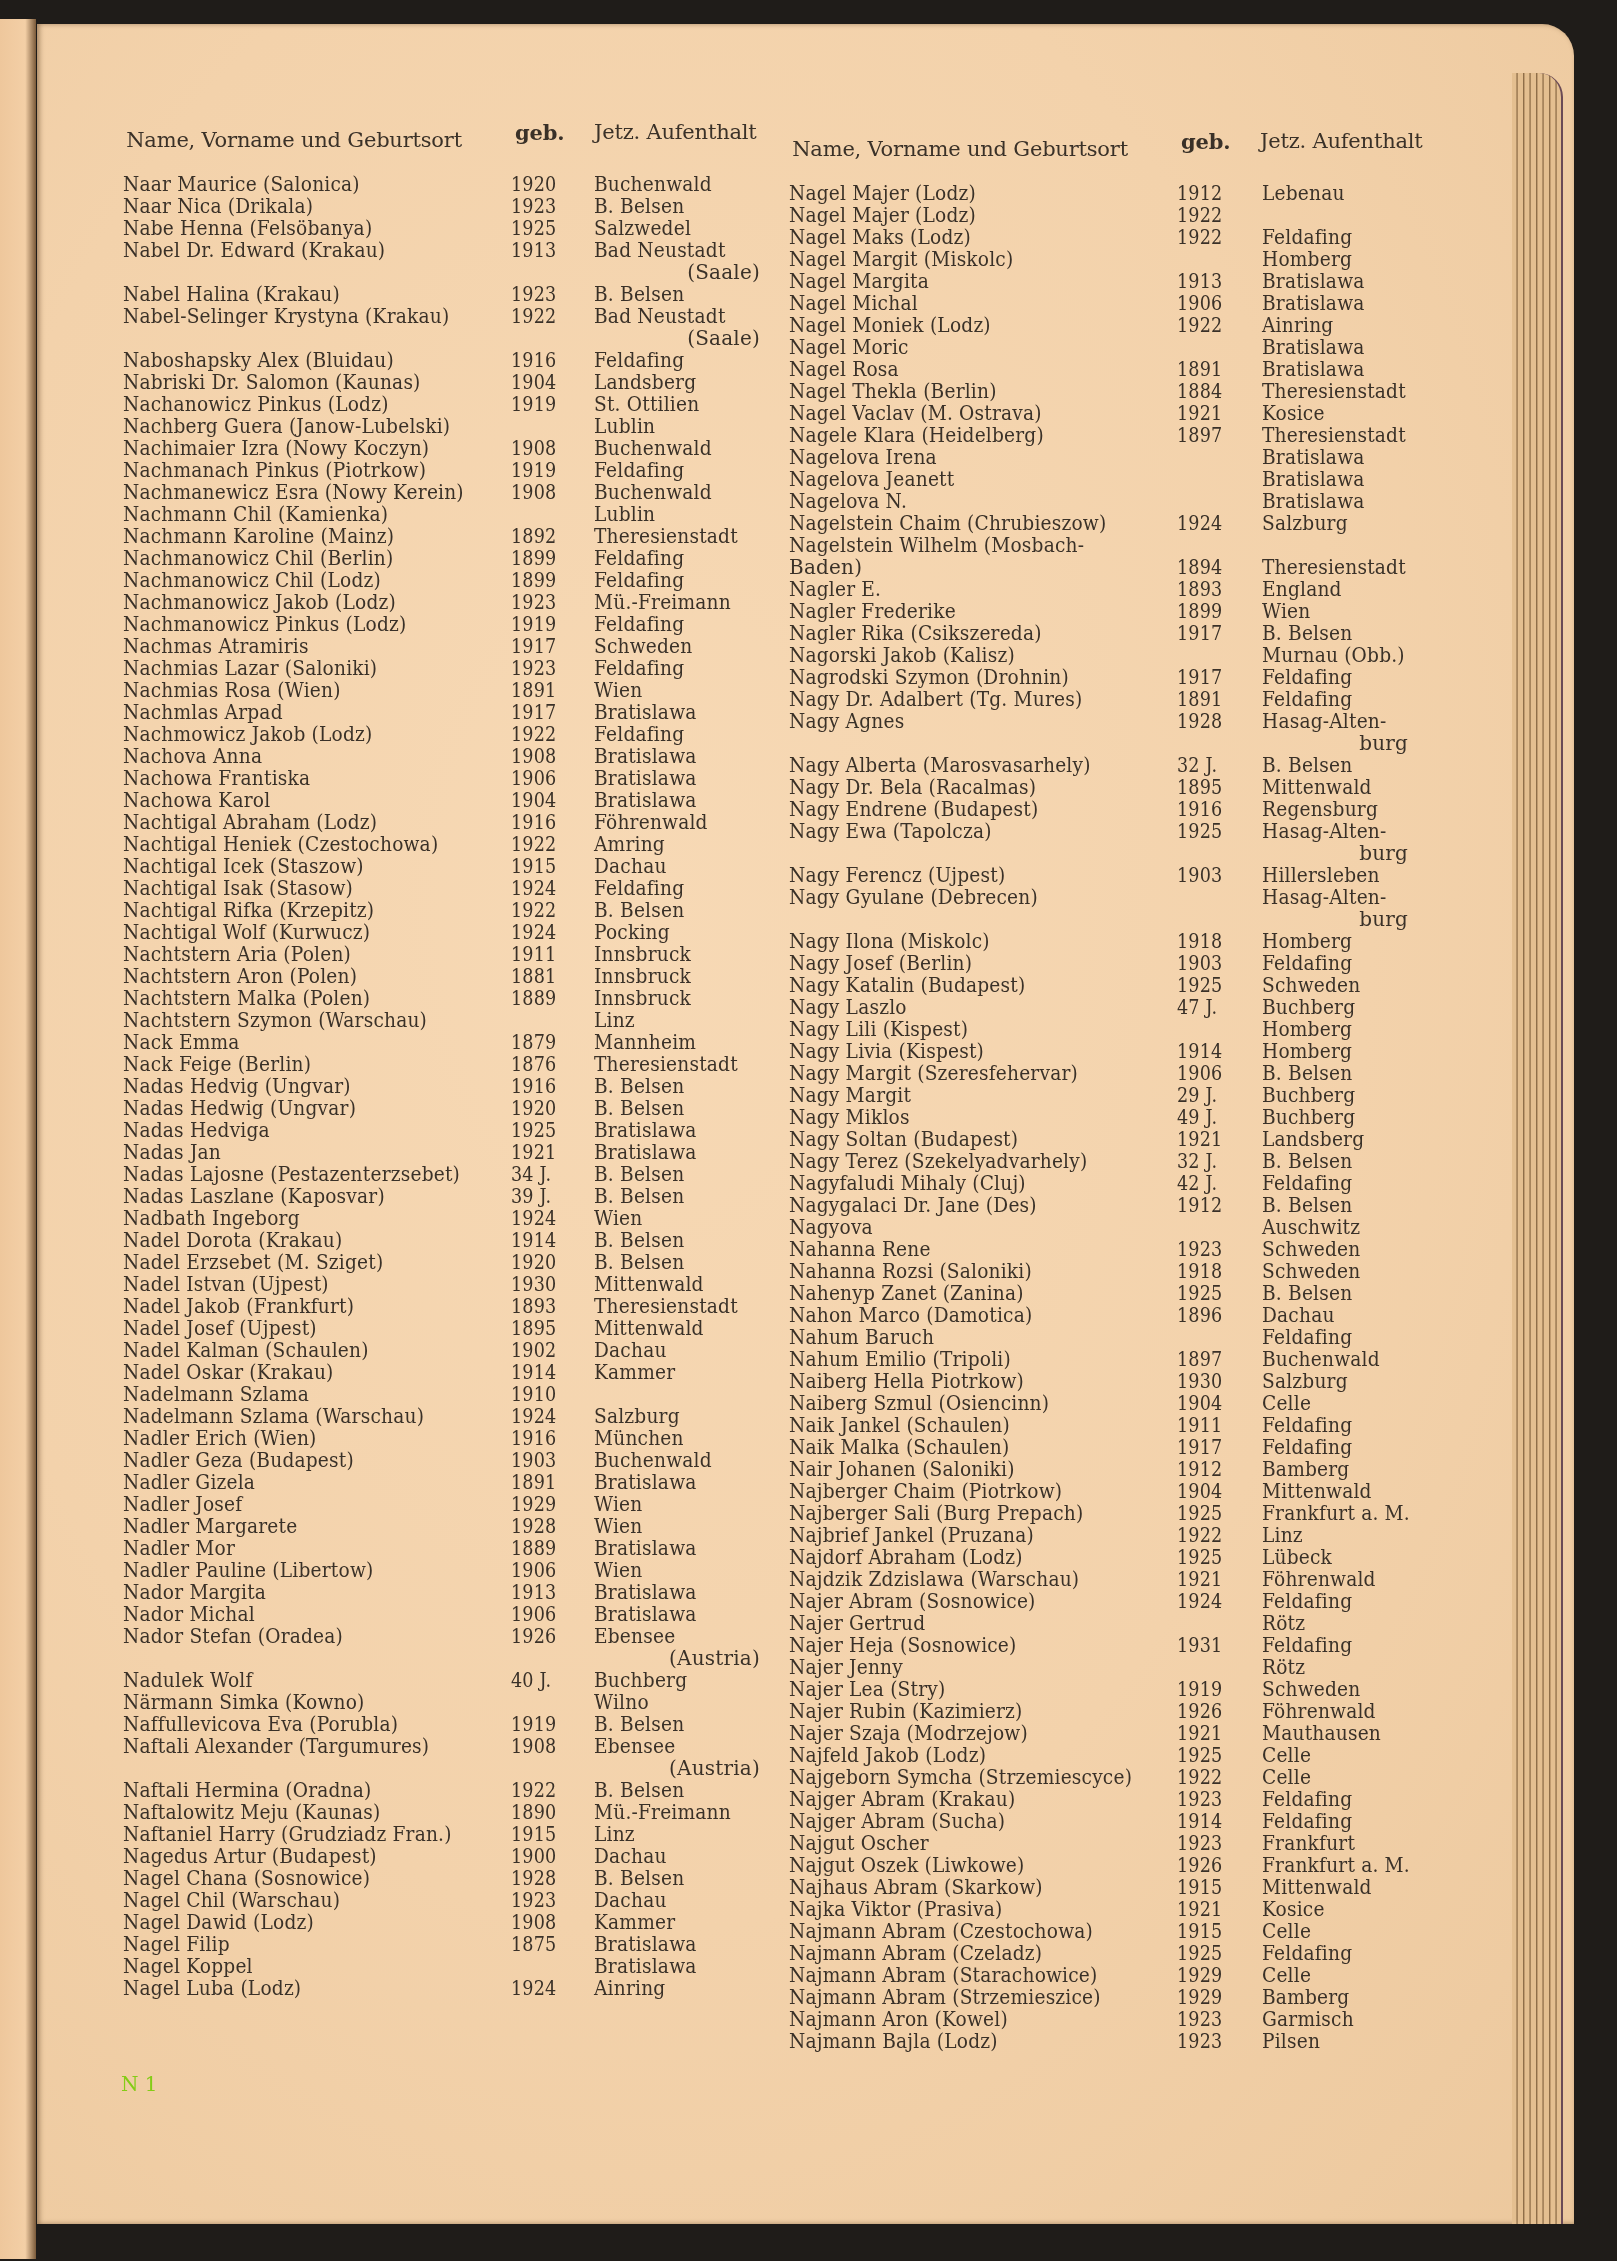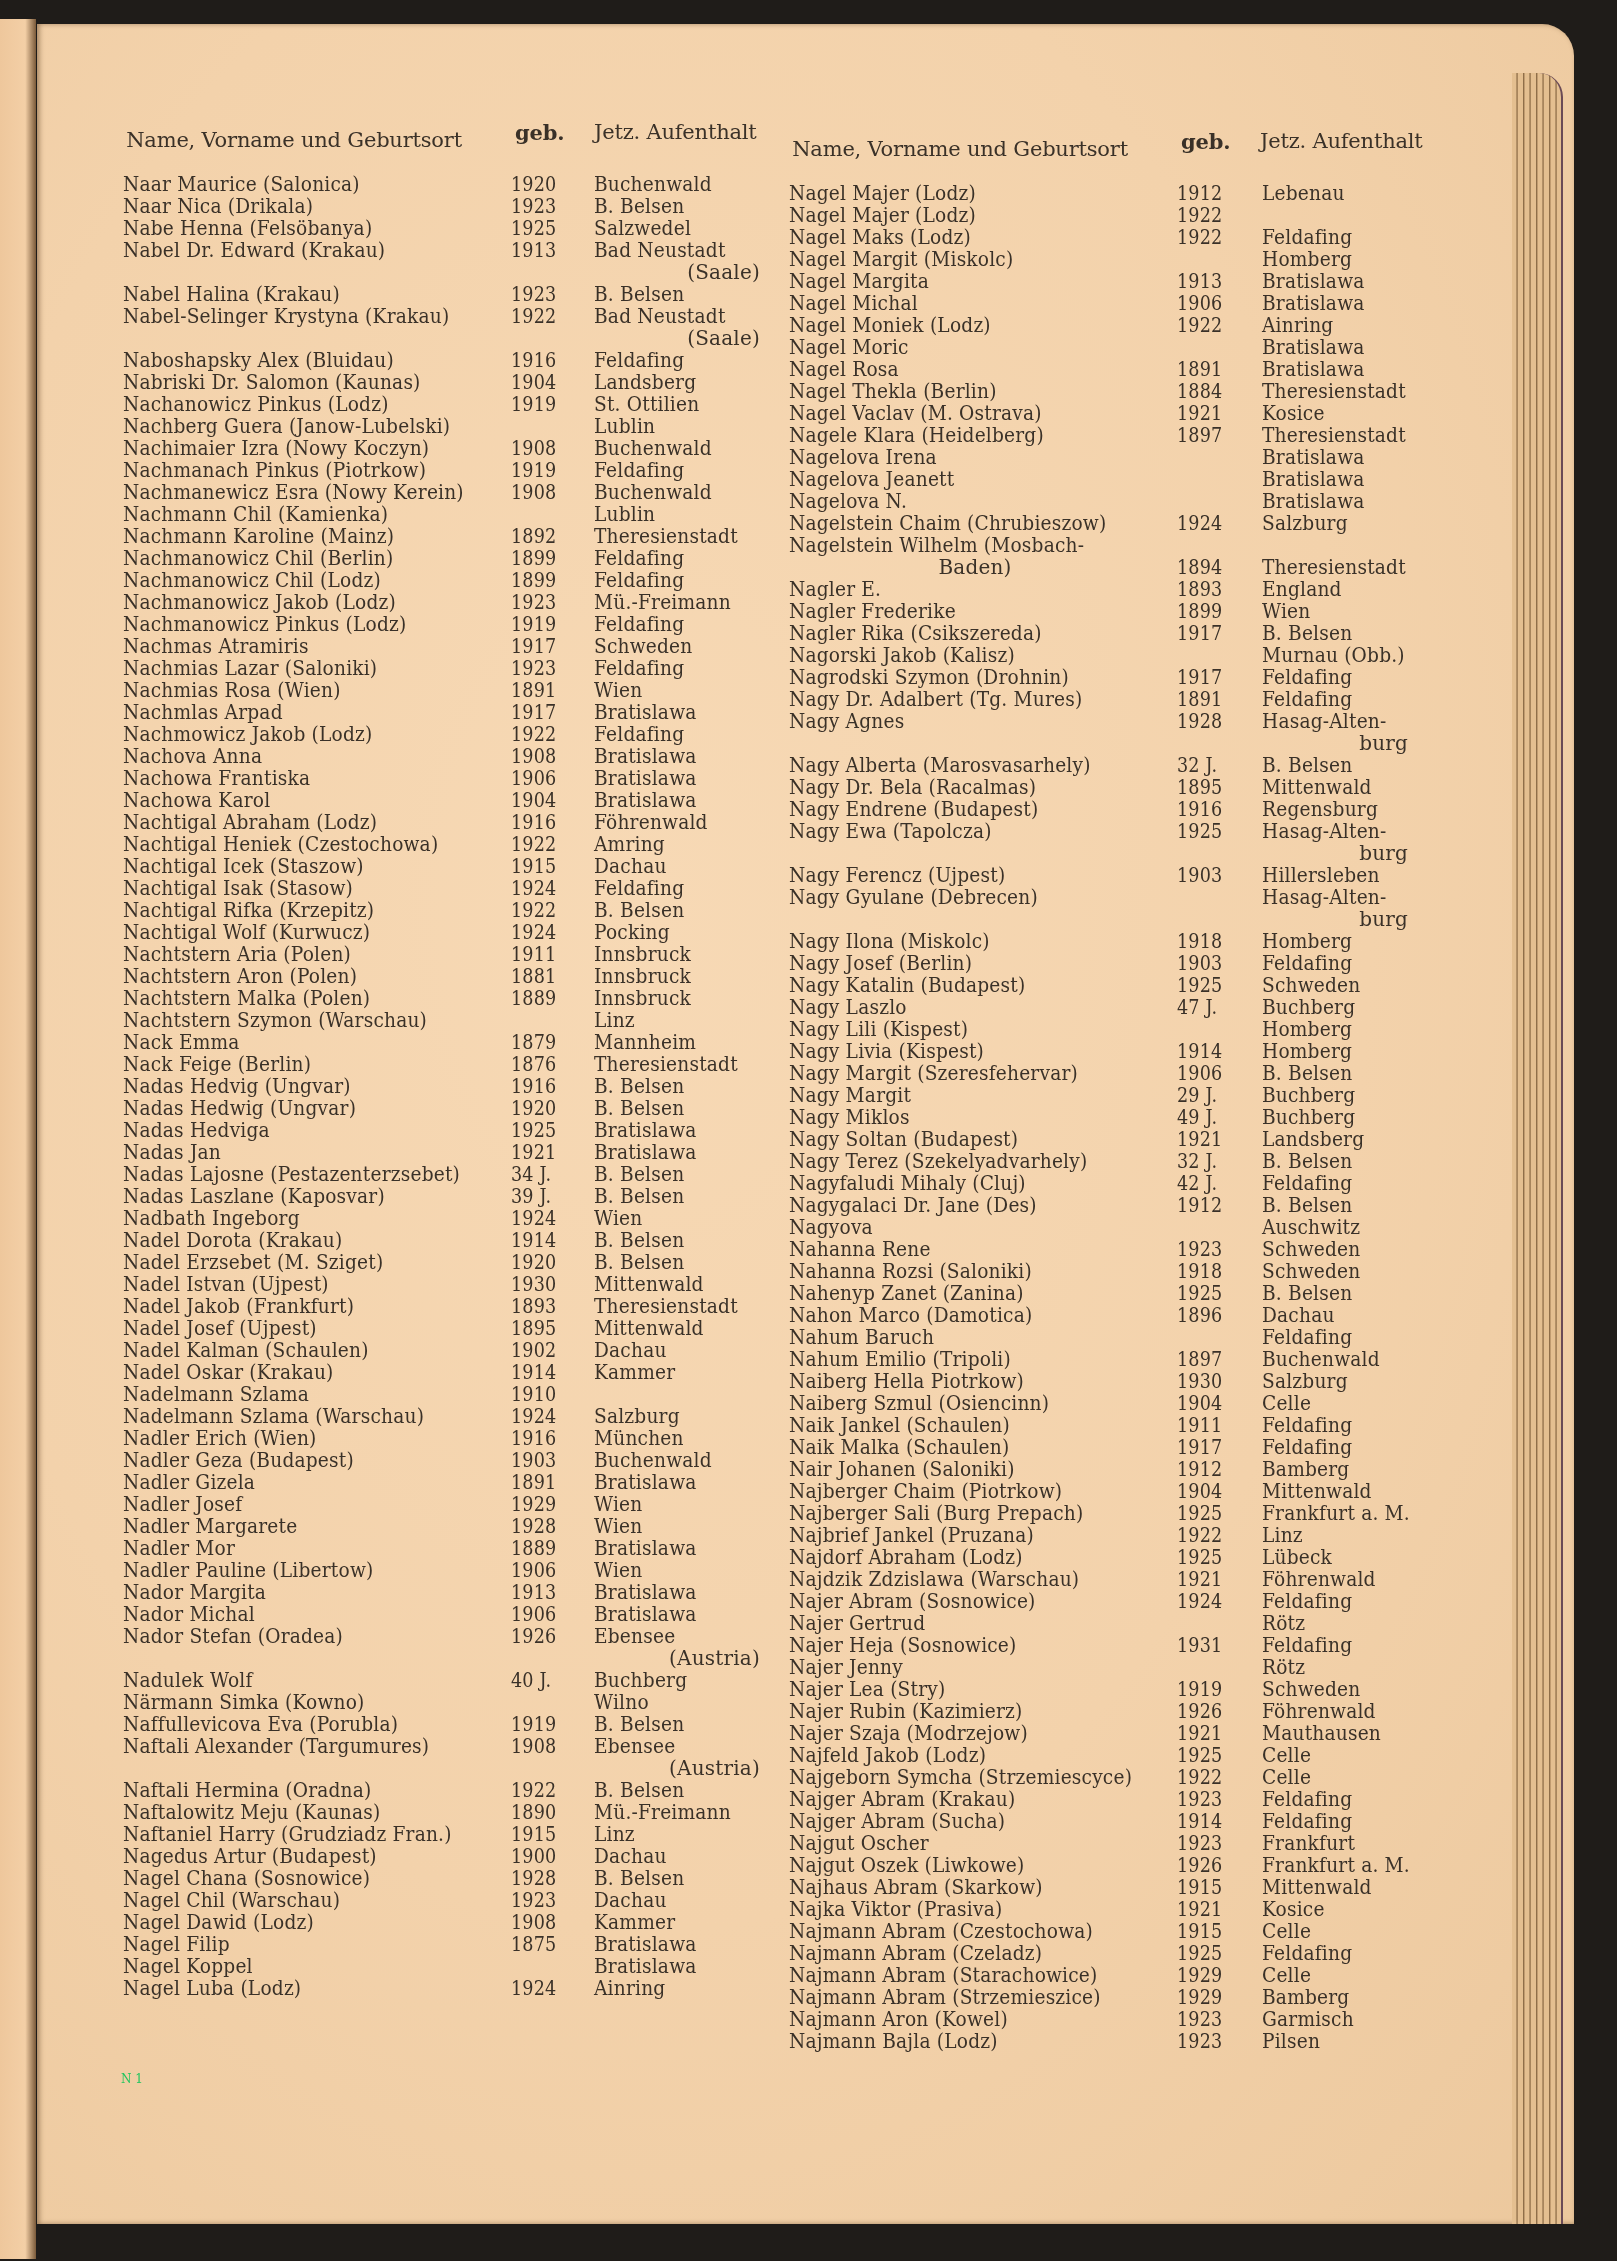--- a/index.html
+++ b/index.html
@@ -44,26 +44,26 @@
   .rows { margin-top: 4px; }
   .row {
     position: relative; height: 22px; font-size: 20px; line-height: 22px;
     white-space: nowrap; letter-spacing: 0.2px;
   }
   .row.tall { height: 44px; }
   .row .name { position: absolute; left: 0; top: 0; transform: scaleX(0.93); transform-origin: left; }
   .row .year { position: absolute; left: 388px; top: 0; transform: scaleX(0.88); transform-origin: left; }
   .row .loc  { position: absolute; left: 471px; top: 0; transform: scaleX(0.93); transform-origin: left; }
   .row .loc2 { position: absolute; left: 491px; top: 22px; width: 146px; text-align: right; }
-  .row .name2 { position: absolute; left: 0; top: 22px; width: 372px; text-align: center; }
+  .row .name2 { position: absolute; left: 0; top: 22px; width: 372px; text-align: left; }
   .col-right .row .year { left: 388px; }
   .col-right .row .loc { left: 473px; }
   .col-right .row .loc2 { left: 473px; }
   .footer-mark {
-    position: absolute; left: 121px; top: 2072px; font-size: 12px; color: #22c55e;
+    position: absolute; left: 121px; top: 2072px; font-size: 20px; color: #84cc16;
   }
 </style>
 </head>
 <body>
 
 <div class="scan-bg"></div>
 <div class="left-page-edge"></div>
 
 <div class="page">
   <div class="page-block"></div>

